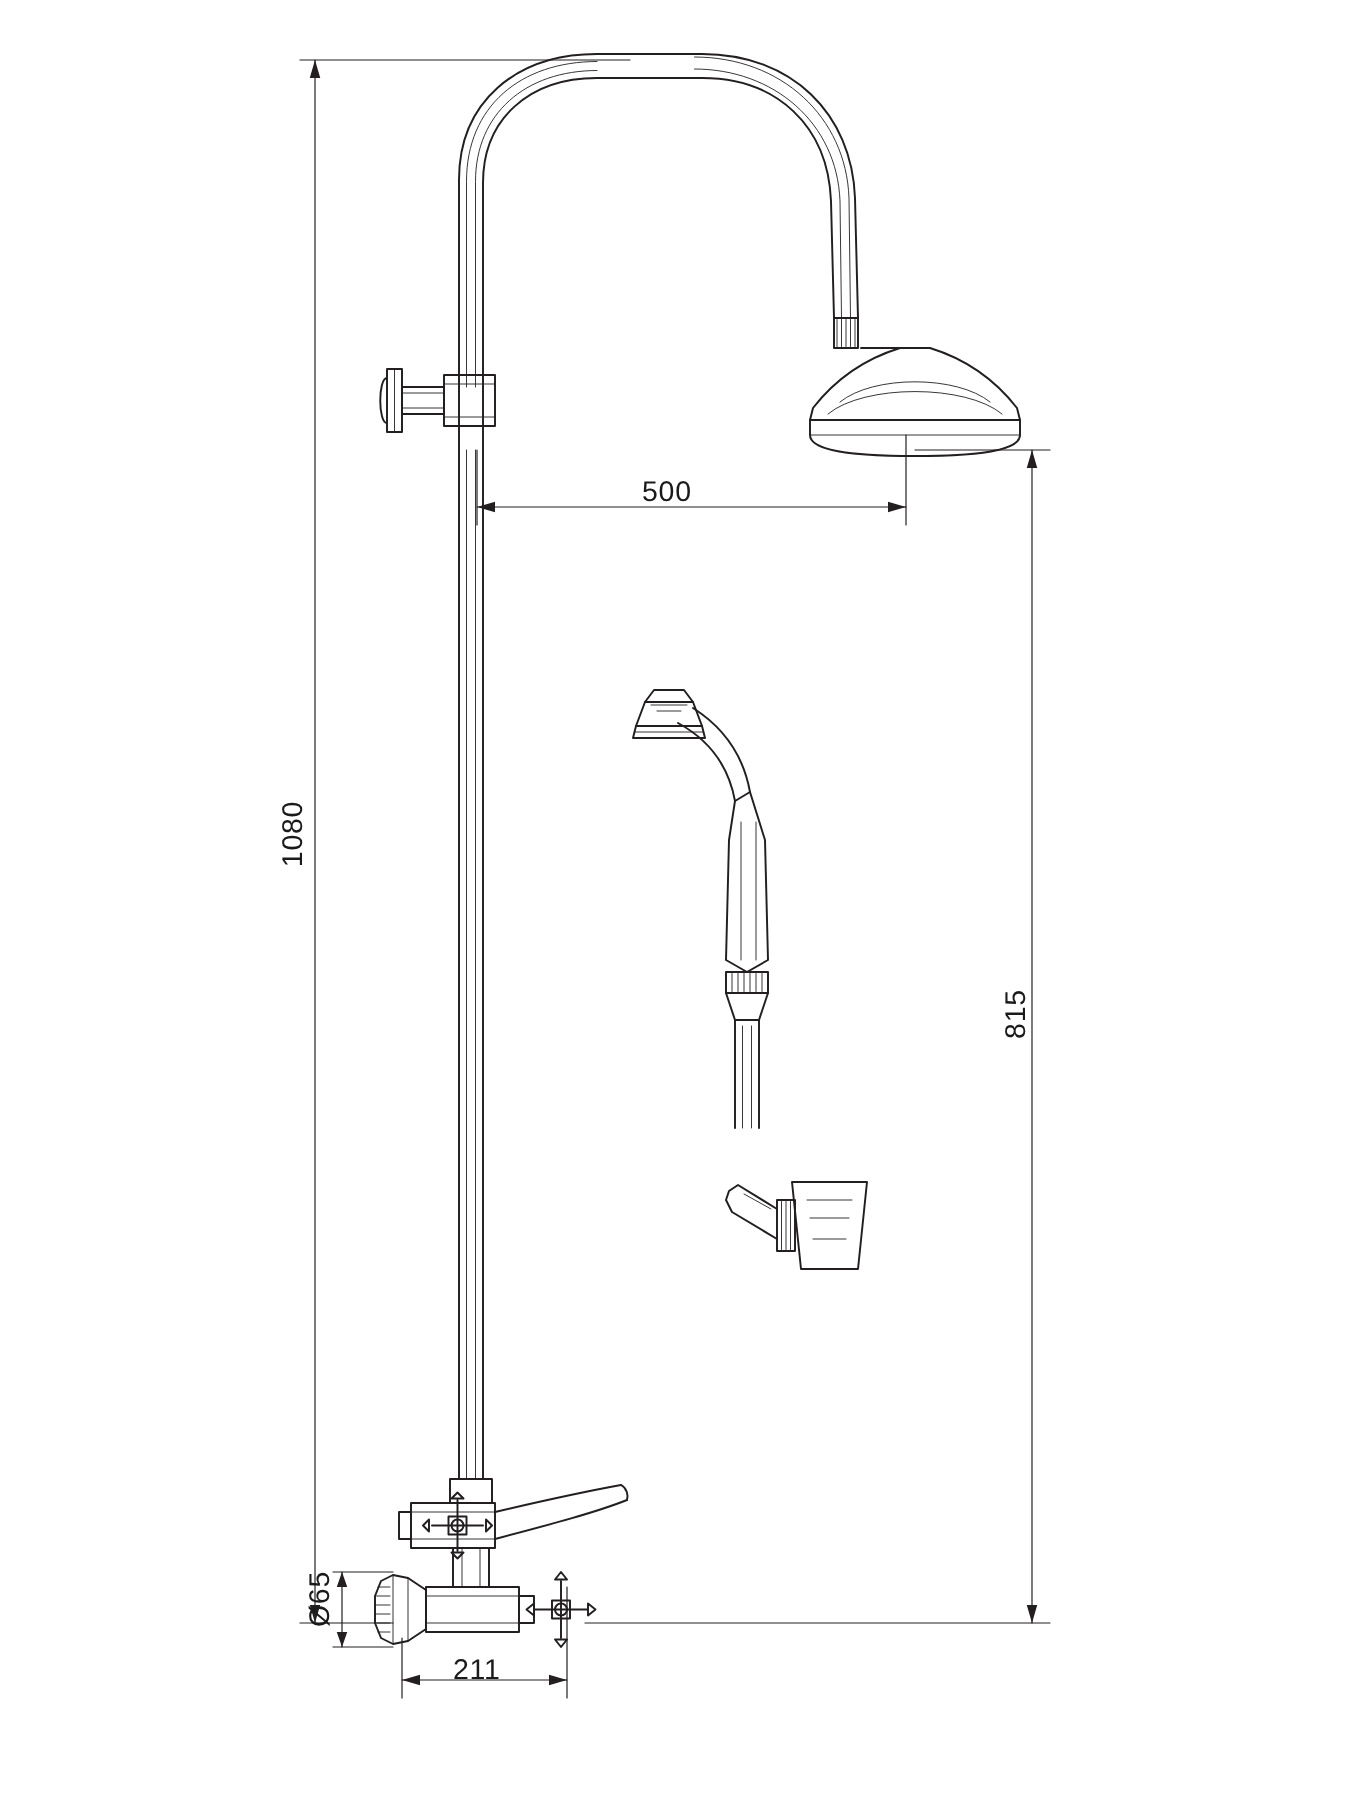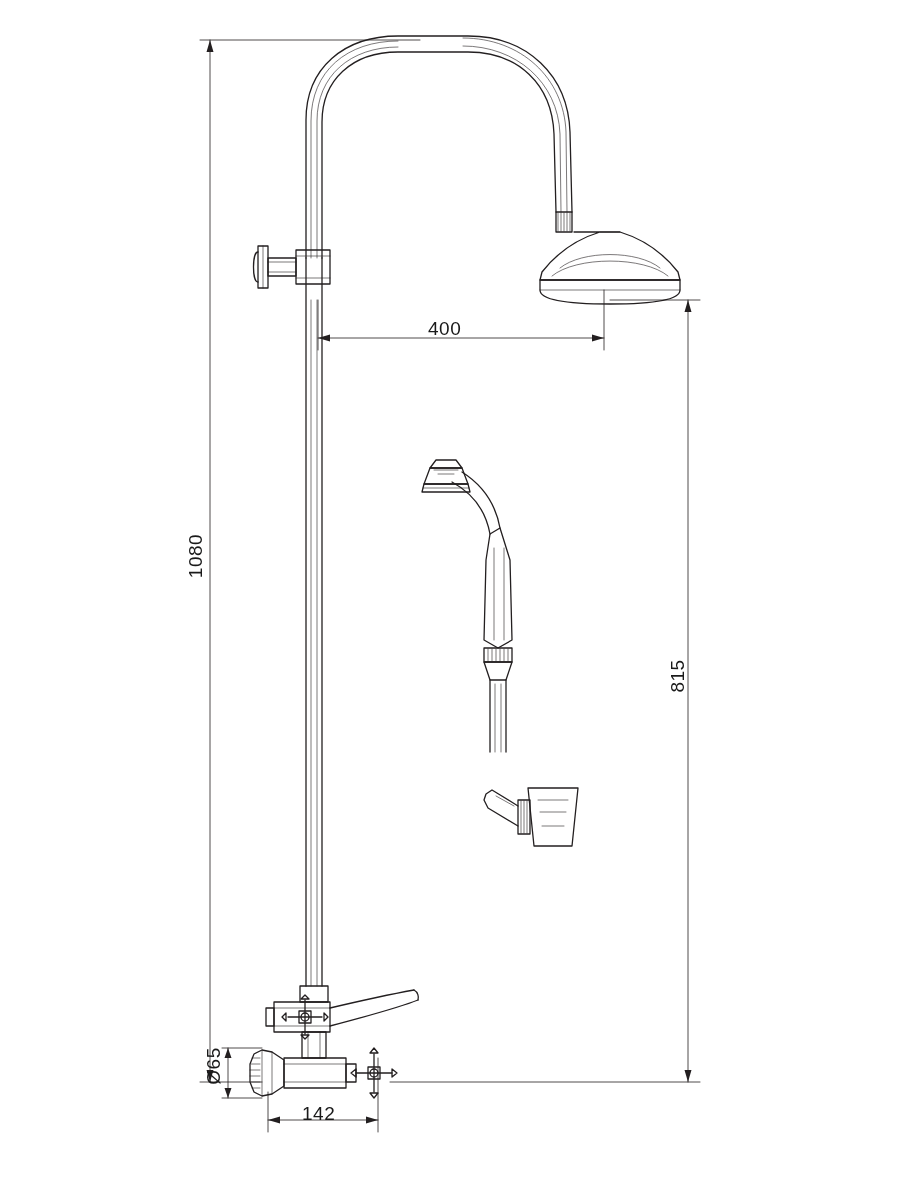--- a/index.html
+++ b/index.html
@@ -270,21 +270,21 @@
           <path d="M370 1053 l4 -5 l4 5 z"></path>
           <path d="M370 1093 l4 5 l4 -5 z"></path>
         </g>
       </g>
 
     </g>
   </svg>
 
   <div class="dim-label rot" style="left: 161px; top: 545px; width: 70px; text-align: center;">1080</div>
 
-  <div class="dim-label" style="left: 428px; top: 318px;">400</div>
+  <div class="dim-label" style="left: 428px; top: 318px;">500</div>
 
   <div class="dim-label rot" style="left: 648px; top: 665px; width: 60px; text-align: center;">815</div>
 
-  <div class="dim-label" style="left: 302px; top: 1103px;">142</div>
+  <div class="dim-label" style="left: 302px; top: 1103px;">211</div>
 
   <div class="dim-label rot" style="left: 186px; top: 1055px; width: 56px; text-align: center;">Ø65</div>
 
 </div>
 
 </body></html>

